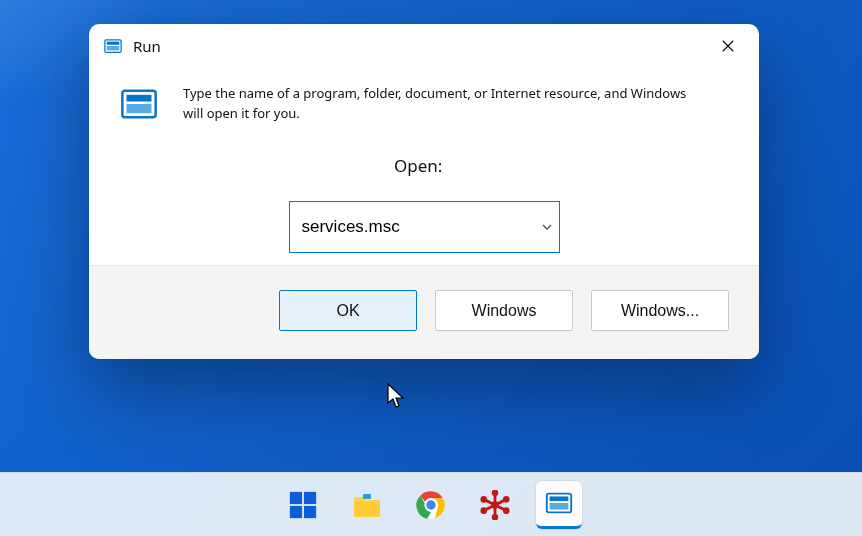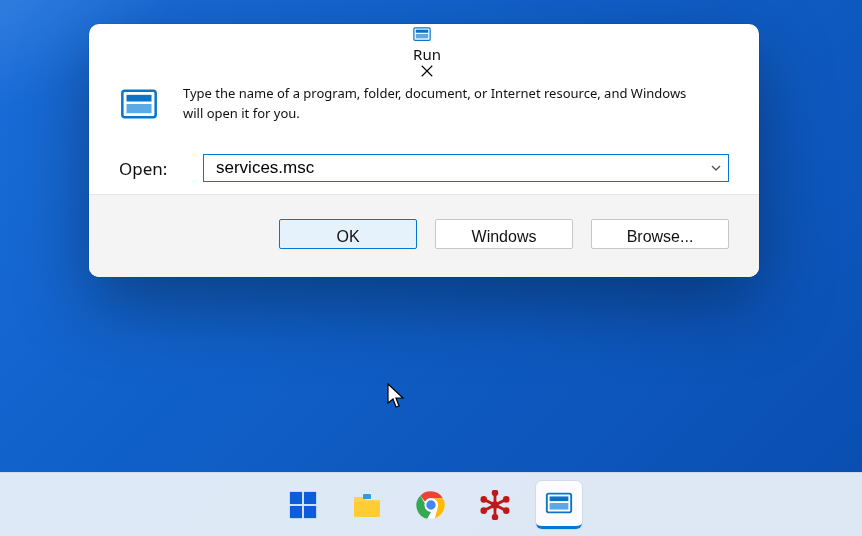--- a/index.html
+++ b/index.html
@@ -24,62 +24,62 @@
       width: 670px;
       background: #ffffff;
       border-radius: 10px;
       box-shadow: 0 28px 72px rgba(0,0,0,.35), 0 0 0 1px rgba(0,0,0,.05);
       overflow: hidden;
     }
 
     .titlebar {
       display: flex; align-items: center; height: 44px;
       padding: 0 8px 0 14px;
-      flex-direction: column;
     }
     .titlebar .app-icon { width: 20px; height: 20px; margin-right: 10px; }
     .titlebar .title { font-size: 15px; color: #111; }
     .titlebar .spacer { flex: 1; }
     .close-btn {
       width: 46px; height: 32px; display: flex; align-items: center; justify-content: center;
       border: none; background: transparent; border-radius: 4px;
     }
 
     .toparea { display: flex; padding: 16px 30px 8px 30px; gap: 24px; }
     .toparea .big-icon { width: 40px; height: 40px; flex: 0 0 40px; }
     .toparea .desc { font-size: 13px; color: #111; line-height: 1.5; max-width: 520px; }
 
     .openrow {
       display: flex; align-items: center; gap: 24px;
       padding: 22px 30px 12px 30px;
+      flex-direction: column;
     }
     .openrow label { font-size: 17px; color: #111; width: 60px; }
     .combo {
       position: relative; flex: 1 1 auto;
     }
     .combo input[type=text] {
-      width: 100%; height: 28px;
+      width: 100%; height: 52px;
       border: 1px solid #0078d4;
       padding: 0 36px 0 12px;
       font: 17px/1 "Segoe UI", sans-serif;
       outline: none; background: #fff;
     }
     .combo .chev {
       position: absolute; right: 7px; top: 50%; transform: translateY(-50%);
       color: #555; pointer-events: none;
     }
 
     .btnbar {
       background: #f4f4f4;
       border-top: 1px solid #e7e7e7;
       padding: 24px 30px 28px;
       display: flex; justify-content: flex-end; gap: 18px;
     }
     .btn {
-      width: 138px; height: 30px;
+      width: 138px; height: 41px;
       font: 16px/34px "Segoe UI", sans-serif;
       text-align: center;
       background: #fff; border: 1px solid #c7c7c7; color: #111;
       border-radius: 2px; cursor: pointer;
     }
     .btn.primary { border-color: #0078d4; background: #e6f2fb; }
 
     .cursor-arrow {
       position: absolute; left: 387px; top: 383px;
       pointer-events: none;
@@ -145,21 +145,21 @@
         <svg width="12" height="12" viewBox="0 0 12 12">
             <polyline points="2,4 6,8 10,4" fill="none" stroke="#555" stroke-width="1.4"></polyline>
           </svg>
       </span>
     </div>
   </div>
 
   <div class="btnbar">
     <button class="btn primary">OK</button>
     <button class="btn">Windows</button>
-    <button class="btn">Browse...</button>
+    <button class="btn">Windows...</button>
   </div>
 </div>
 
 <svg class="cursor-arrow" width="18" height="26" viewBox="0 0 18 26">
   <polygon points="1,1 1,20 6,16 9,24 12,23 9,15 16,15" fill="#fff" stroke="#000" stroke-width="1.2"></polygon>
 </svg>
 
 <div class="taskbar">
 
   <div class="tb-item">

